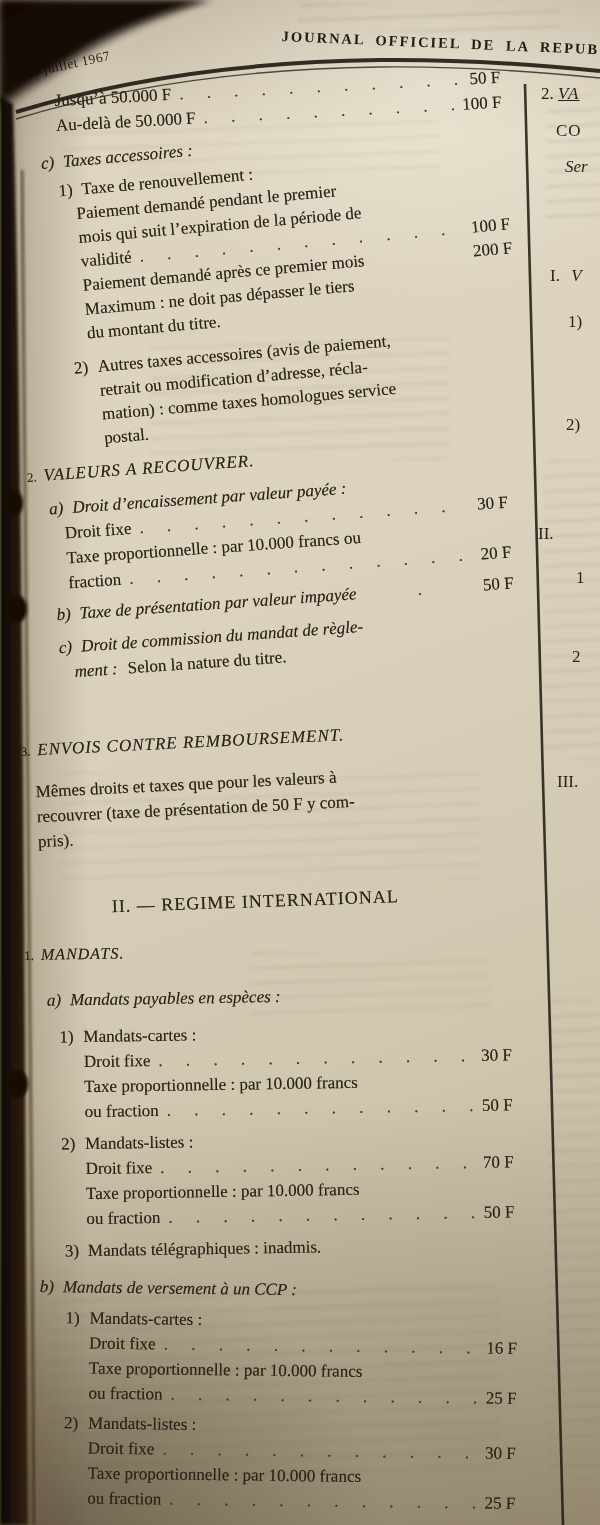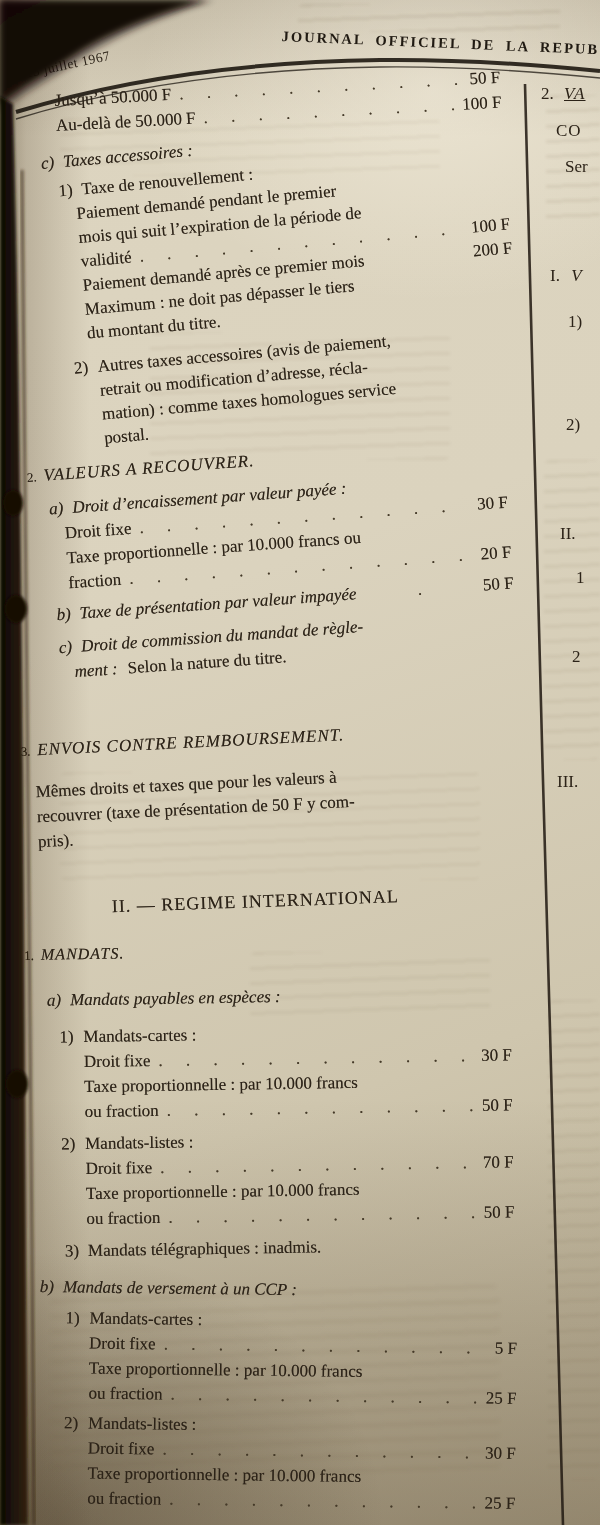--- a/index.html
+++ b/index.html
@@ -219,21 +219,21 @@
 <div class="block" style="left:40px;top:1274px;width:478px;transform:rotate(0.7deg);">
   <div class="ln" style="margin-bottom:6px;">
     <span class="num ital">b)</span><span class="ital">Mandats de versement à un CCP :</span>
   </div>
   <div class="hang" style="margin-left:50px;margin-bottom:5px;">
     <span class="num">1)</span>
     <div class="ln">Mandats-cartes :</div>
     <div class="row ln">
       <span>Droit fixe</span>
       <span class="leader dotted"></span>
-      <span class="val">5 F</span>
+      <span class="val">16 F</span>
     </div>
     <div class="ln">Taxe proportionnelle : par 10.000 francs</div>
     <div class="row ln">
       <span>ou fraction</span>
       <span class="leader dotted"></span>
       <span class="val">25 F</span>
     </div>
   </div>
   <div class="hang" style="margin-left:50px;">
     <span class="num">2)</span>
@@ -247,31 +247,31 @@
     <div class="row ln">
       <span>ou fraction</span>
       <span class="leader dotted"></span>
       <span class="val">25 F</span>
     </div>
   </div>
 </div>
 
 <span class="frag" style="left:541px;top:84px;">
   <span>2.</span>
-  <span class="ital caps" style="margin-left:6px;text-decoration:underline;">VA</span>
+  <span class="ital caps" style="text-decoration:underline;">VA</span>
 </span>
 <span class="frag caps" style="left:556px;top:121px;">CO</span>
-<span class="frag" style="left:565px;top:157px;">Ser</span>
+<span class="frag" style="left:565px;top:157px;font-style:italic;">Ser</span>
 <span class="frag" style="left:550px;top:266px;">
   <span>I.</span>
   <span class="ital" style="margin-left:7px;">V</span>
 </span>
 <span class="frag" style="left:568px;top:312px;">1)</span>
 <span class="frag" style="left:566px;top:415px;">2)</span>
-<span class="frag" style="left:560px;top:524px;">II.</span>
+<span class="frag" style="left:538px;top:524px;">II.</span>
 <span class="frag" style="left:576px;top:568px;">1</span>
 <span class="frag" style="left:572px;top:647px;">2</span>
 <span class="frag" style="left:557px;top:772px;">III.</span>
 
 <svg class="shadows" width="600" height="1525" viewBox="0 0 600 1525">
   <defs>
     <filter id="soft1">
         <feGaussianBlur stdDeviation="3"></feGaussianBlur>
       </filter>
     <filter id="soft2">

